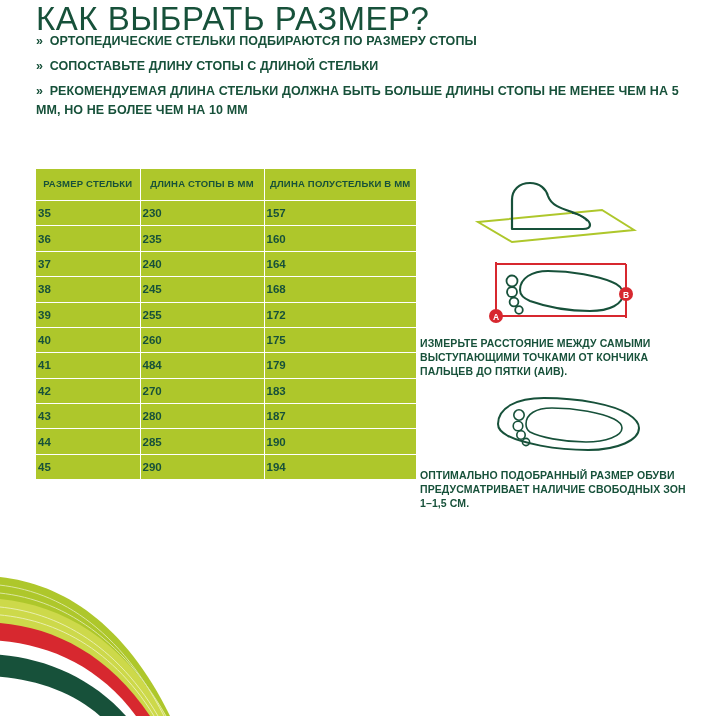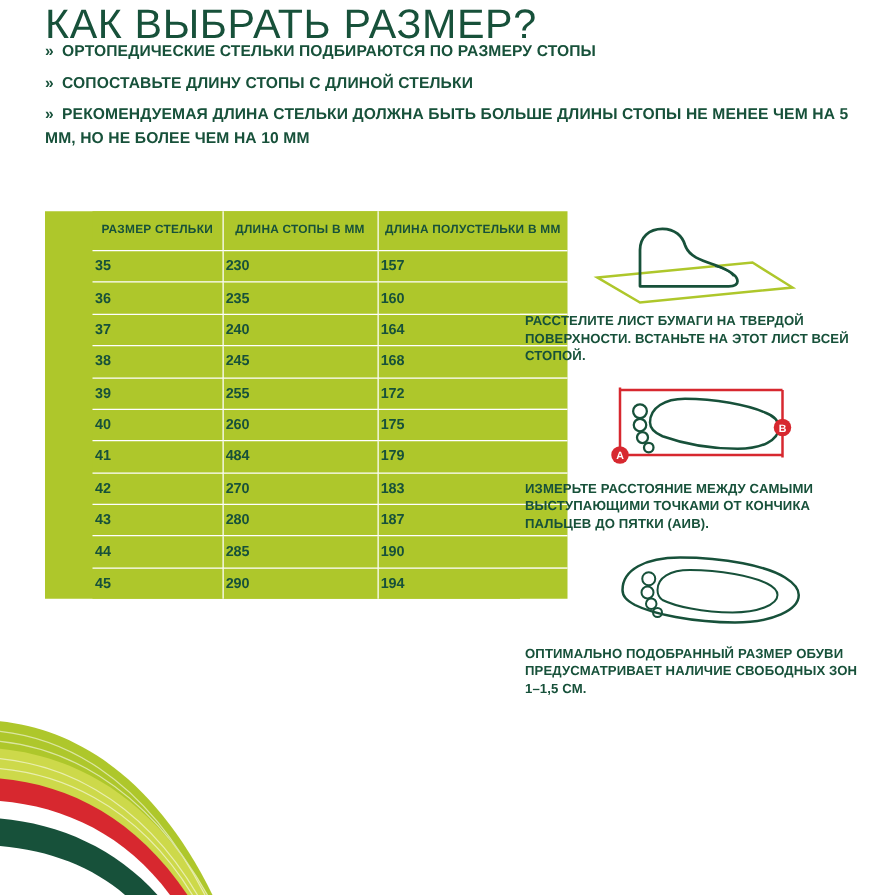--- a/index.html
+++ b/index.html
@@ -60,21 +60,20 @@
     position: absolute;
     left: 36px;
     top: 169px;
     width: 380px;
     background: #aec72b;
   }
   table.sizes {
     border-collapse: collapse;
     width: 380px;
     table-layout: fixed;
-    margin-left: 38px;
   }
   table.sizes th {
     background: #aec72b;
     color: #17513a;
     font-size: 9.5px;
     font-weight: bold;
     text-align: center;
     padding: 9px 2px 10px 2px;
     line-height: 12px;
     letter-spacing: 0.2px;
@@ -240,21 +239,20 @@
       <div class="step-art">
         <svg width="268" height="68" viewBox="0 0 268 68" xmlns="http://www.w3.org/2000/svg">
 
           <polygon points="58,46 182,34 214,54 92,66" fill="none" stroke="#aec72b" stroke-width="2"></polygon>
 
           <path d="M92,52 L92,24 C92,14 99,7 110,7 C120,7 126,13 128,20 C131,29 140,32 152,36 C163,40 170,44 170,49 C170,52 167,53 163,53 L92,53 Z" fill="none" stroke="#17513a" stroke-width="2.2" stroke-linejoin="round"></path>
 
           <path d="M152,37 C158,38 164,41 167,45" fill="none" stroke="#17513a" stroke-width="1.4"></path>
         </svg>
       </div>
-      <div class="step-text">РАССТЕЛИТЕ ЛИСТ БУМАГИ НА ТВЕРДОЙ ПОВЕРХНОСТИ. ВСТАНЬТЕ НА ЭТОТ ЛИСТ ВСЕЙ СТОПОЙ.</div>
     </div>
 
 
     <div class="step step3">
       <div class="step-art">
         <svg width="268" height="76" viewBox="0 0 268 76" xmlns="http://www.w3.org/2000/svg">
 
           <path d="M76,8 L76,64" fill="none" stroke="#d7282f" stroke-width="2"></path>
           <path d="M76,10 L206,10" fill="none" stroke="#d7282f" stroke-width="2"></path>
           <path d="M206,10 L206,64" fill="none" stroke="#d7282f" stroke-width="2"></path>

